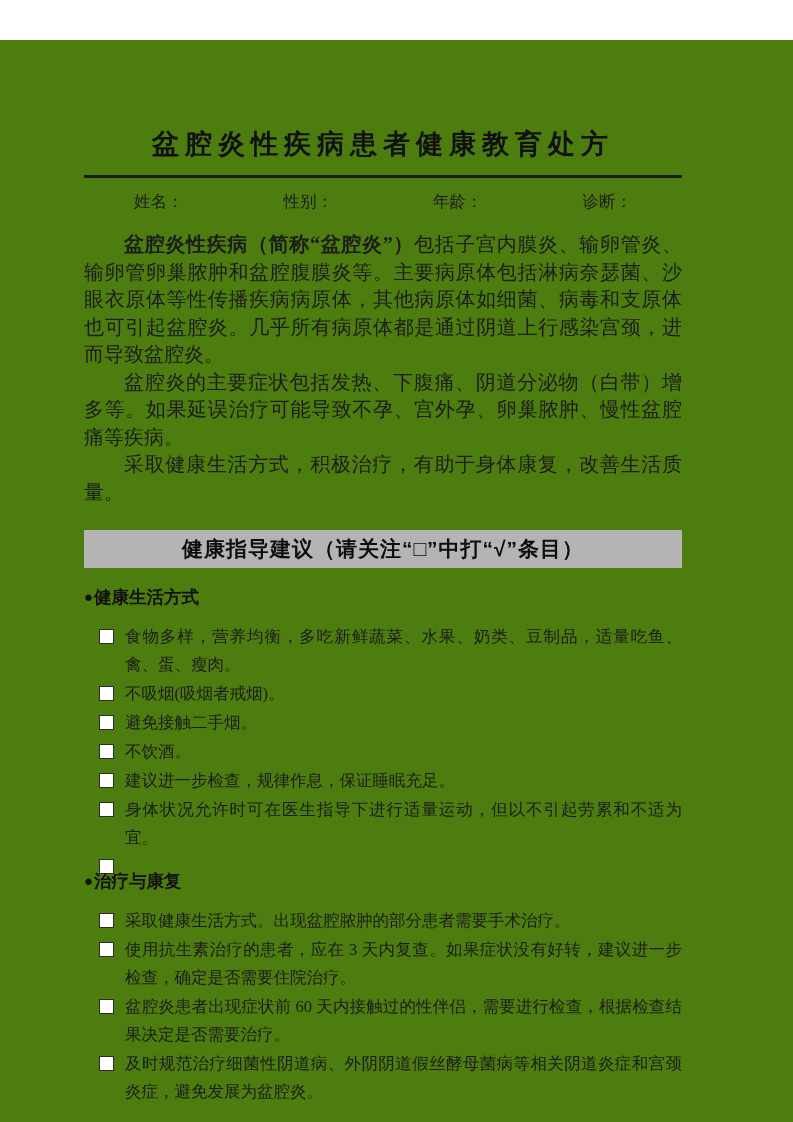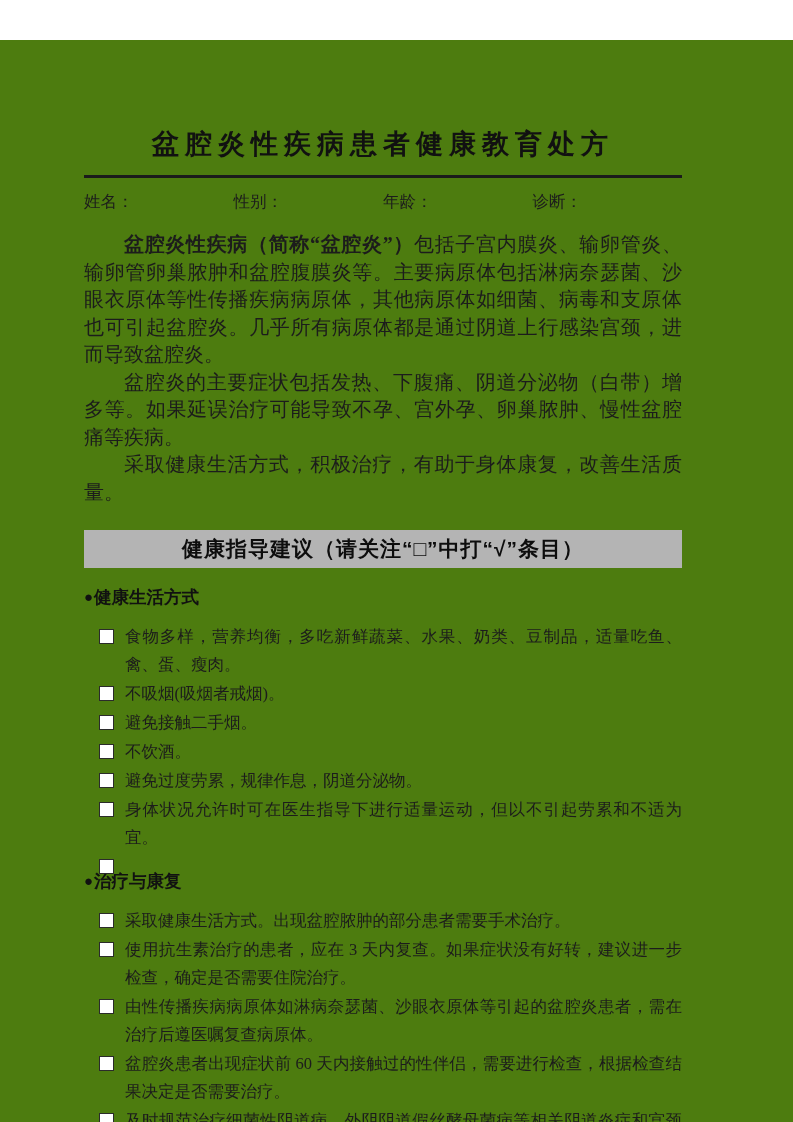--- a/index.html
+++ b/index.html
@@ -29,20 +29,21 @@
   .title-rule {
     border: none;
     border-top: 3px solid #1b1b1b;
     margin-top: 13px;
   }
   .patient-row {
     display: flex;
     margin-top: 12px;
     font-size: 16.5px;
     line-height: 24px;
+    text-align: center;
   }
   .patient-row .field { width: 25%; }
   .intro { margin-top: 17px; }
   .intro p {
     font-size: 20px;
     line-height: 27.5px;
     text-align: justify;
     text-indent: 2em;
   }
   .intro p b { font-weight: 700; }
@@ -116,32 +117,32 @@
   </div>
 
   <div class="section-header">
     <span class="bullet">●</span><span>健康生活方式</span>
   </div>
   <div class="items">
     <div class="item"><span class="cb"></span><span>食物多样，营养均衡，多吃新鲜蔬菜、水果、奶类、豆制品，适量吃鱼、禽、蛋、瘦肉。</span></div>
     <div class="item"><span class="cb"></span><span>不吸烟(吸烟者戒烟)。</span></div>
     <div class="item"><span class="cb"></span><span>避免接触二手烟。</span></div>
     <div class="item"><span class="cb"></span><span>不饮酒。</span></div>
-    <div class="item"><span class="cb"></span><span>避免过度劳累，规律作息，阴道分泌物。</span></div>
+    <div class="item"><span class="cb"></span><span>建议进一步检查，规律作息，保证睡眠充足。</span></div>
     <div class="item"><span class="cb"></span><span>身体状况允许时可在医生指导下进行适量运动，但以不引起劳累和不适为宜。</span></div>
     <div class="item"><span class="cb"></span></div>
   </div>
 
   <div class="section-header">
     <span class="bullet">●</span><span>治疗与康复</span>
   </div>
   <div class="items">
     <div class="item"><span class="cb"></span><span>采取健康生活方式。出现盆腔脓肿的部分患者需要手术治疗。</span></div>
     <div class="item"><span class="cb"></span><span>使用抗生素治疗的患者，应在 3 天内复查。如果症状没有好转，建议进一步检查，确定是否需要住院治疗。</span></div>
-    <div class="item"><span class="cb"></span><span>由性传播疾病病原体如淋病奈瑟菌、沙眼衣原体等引起的盆腔炎患者，需在治疗后遵医嘱复查病原体。</span></div>
+    <div class="item"><span class="cb"></span></div>
     <div class="item"><span class="cb"></span><span>盆腔炎患者出现症状前 60 天内接触过的性伴侣，需要进行检查，根据检查结果决定是否需要治疗。</span></div>
     <div class="item"><span class="cb"></span><span>及时规范治疗细菌性阴道病、外阴阴道假丝酵母菌病等相关阴道炎症和宫颈炎症，避免发展为盆腔炎。</span></div>
   </div>
 
   <div class="section-header">
     <span class="bullet">●</span><span>急症处理</span>
   </div>
 
 </div>
 

